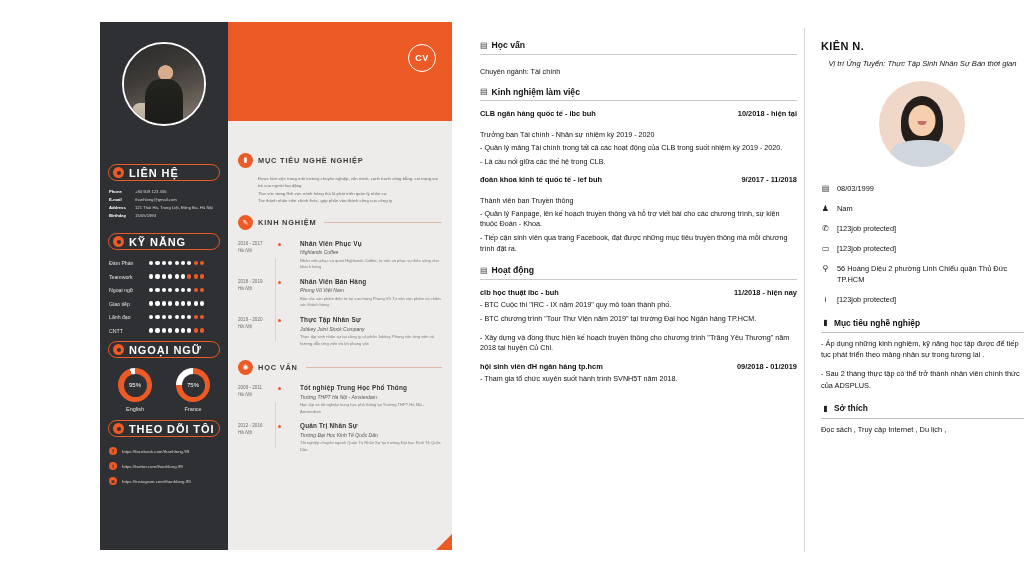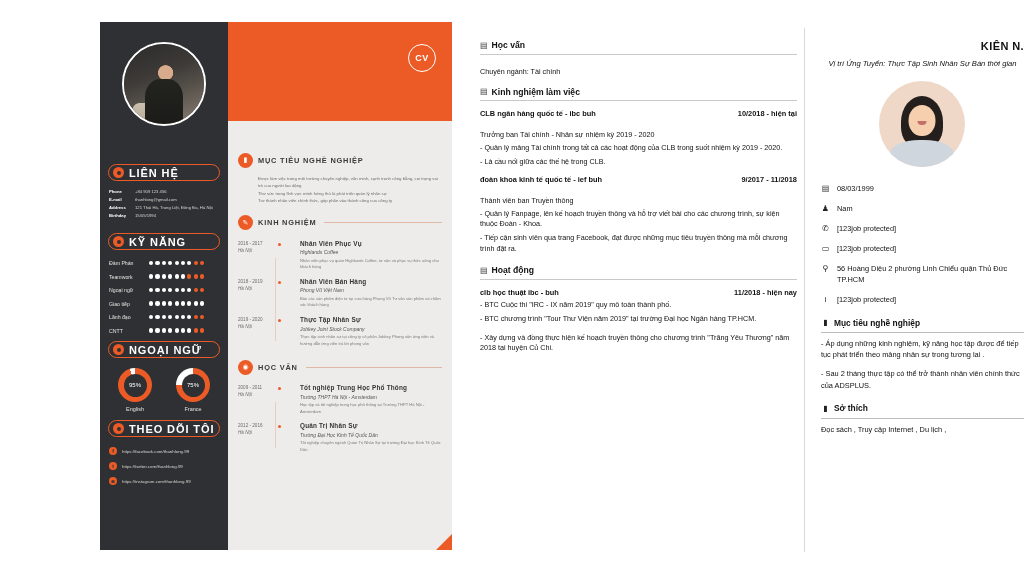--- a/index.html
+++ b/index.html
@@ -155,21 +155,21 @@
   .doc-role { font-size:7.4px; font-weight:bold; color:#111; }
   .doc-date { font-size:7.4px; font-weight:bold; color:#111; white-space:nowrap; }
   .doc-sub { font-size:7.2px; color:#111; margin-top:12px; }
   .doc-bul { font-size:7.2px; line-height:10.5px; color:#111; margin-top:3.5px; }
   .doc-entry { margin-top:8px; }
   .doc-entry:first-of-type { margin-top:0; }
 
   
   .rail { position:absolute; left:804px; top:28px; bottom:24px; width:1px; background:#d8d8d8; }
   .rpanel { width:205px; margin: 40px 0 0 24px; }
-  .r-name { text-align:right; font-size:11px; font-weight:bold; letter-spacing:.4px; color:#111; }
+  .r-name { text-align:left; font-size:11px; font-weight:bold; letter-spacing:.4px; color:#111; }
   .r-pos { text-align:center; font-size:7.6px; font-style:italic; color:#111; margin-top:6px; line-height:11px; }
   .r-photo {
     width:86px; height:86px; border-radius:50%; margin:12px auto 0 auto; overflow:hidden;
     background:#f0d8c8; position:relative;
   }
   .r-photo .hair{
     position:absolute; left:50%; top:17%; transform:translateX(-50%);
     width:42px; height:52px; border-radius:50% 50% 40% 40%; background:#241f1d;
   }
   .r-photo .face{
@@ -529,20 +529,27 @@
         <div class="doc-entry">
           <div class="doc-row">
             <span class="doc-role">clb học thuật ibc -  buh</span>
             <span class="doc-date">11/2018 - hiện nay</span>
           </div>
           <div class="doc-bul">- BTC Cuộc thi "IRC - IX năm 2019" quy mô toàn thành phố.</div>
           <div class="doc-bul">- BTC chương trình "Tour Thư Viện năm 2019" tại trường Đại học Ngân hàng TP.HCM.</div>
         </div>
         <div class="doc-entry">
           <div class="doc-bul">- Xây dựng và đồng thực hiện kế hoạch truyền thông cho chương trình "Trăng Yêu Thương" năm 2018 tại huyện Củ Chi.</div>
+        </div>
+        <div class="doc-entry">
+          <div class="doc-row">
+            <span class="doc-role">hội sinh viên đH ngân hàng tp.hcm</span>
+            <span class="doc-date">09/2018 - 01/2019</span>
+          </div>
+          <div class="doc-bul">- Tham gia tổ chức xuyên suốt hành trình SVNH5T năm 2018.</div>
         </div>
       </div>
     </div>
 
   <div class="rail"></div>
   <div class="rpanel">
     <div class="r-name">KIÊN N.</div>
     <div class="r-pos">Vị trí Ứng Tuyển: Thực Tập Sinh Nhân Sự Bán thời gian</div>
     <div class="r-photo">
       <div class="hair"></div>

